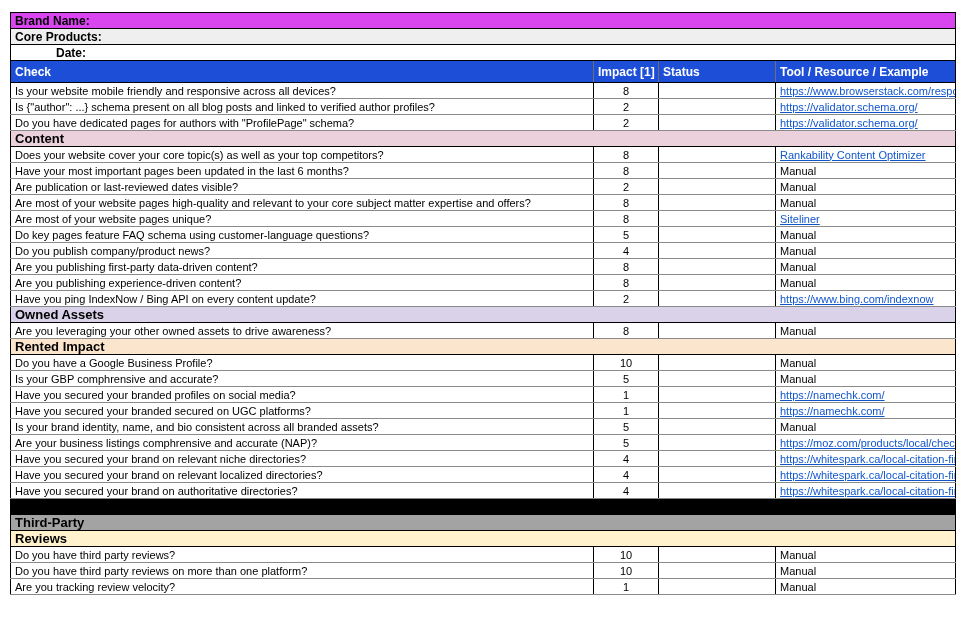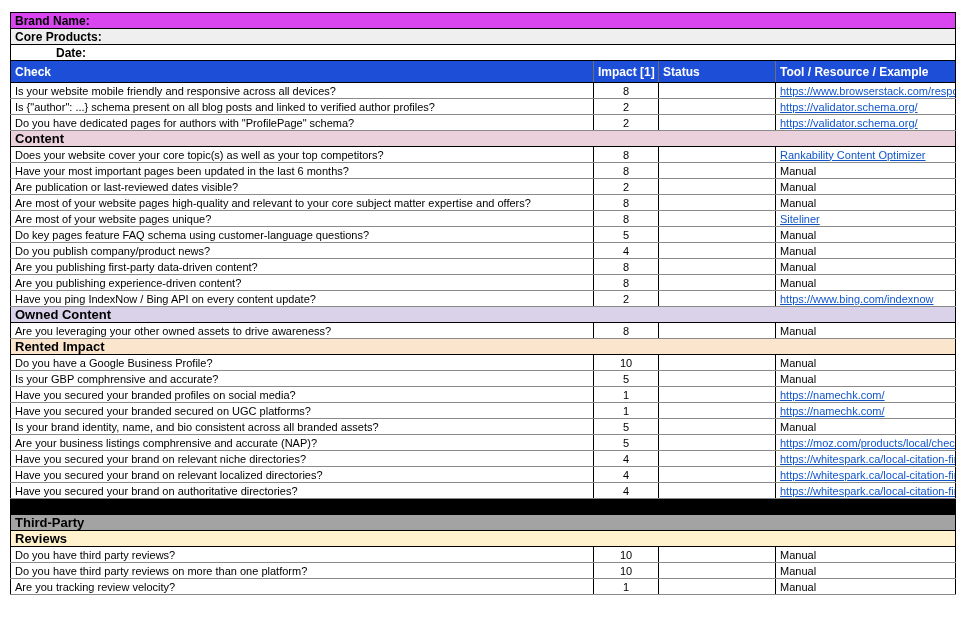--- a/index.html
+++ b/index.html
@@ -147,21 +147,21 @@
           <td class="status-cell"></td>
           <td class="tool-cell">Manual</td>
         </tr>
         <tr class="data-row">
           <td class="check-cell">Have you ping IndexNow / Bing API on every content update?</td>
           <td class="impact-cell">2</td>
           <td class="status-cell"></td>
           <td class="tool-cell"><a class="tool-link" href="#">https://www.bing.com/indexnow</a></td>
         </tr>
         <tr class="section-row">
-          <td colspan="4" style="background: rgb(217, 210, 233);">Owned Content</td>
+          <td colspan="4" style="background: rgb(217, 210, 233);">Owned Assets</td>
         </tr>
         <tr class="data-row">
           <td class="check-cell">Are you leveraging your other owned assets to drive awareness?</td>
           <td class="impact-cell">8</td>
           <td class="status-cell"></td>
           <td class="tool-cell">Manual</td>
         </tr>
         <tr class="section-row">
           <td colspan="4" style="background: rgb(252, 229, 205);">Rented Impact</td>
         </tr>

